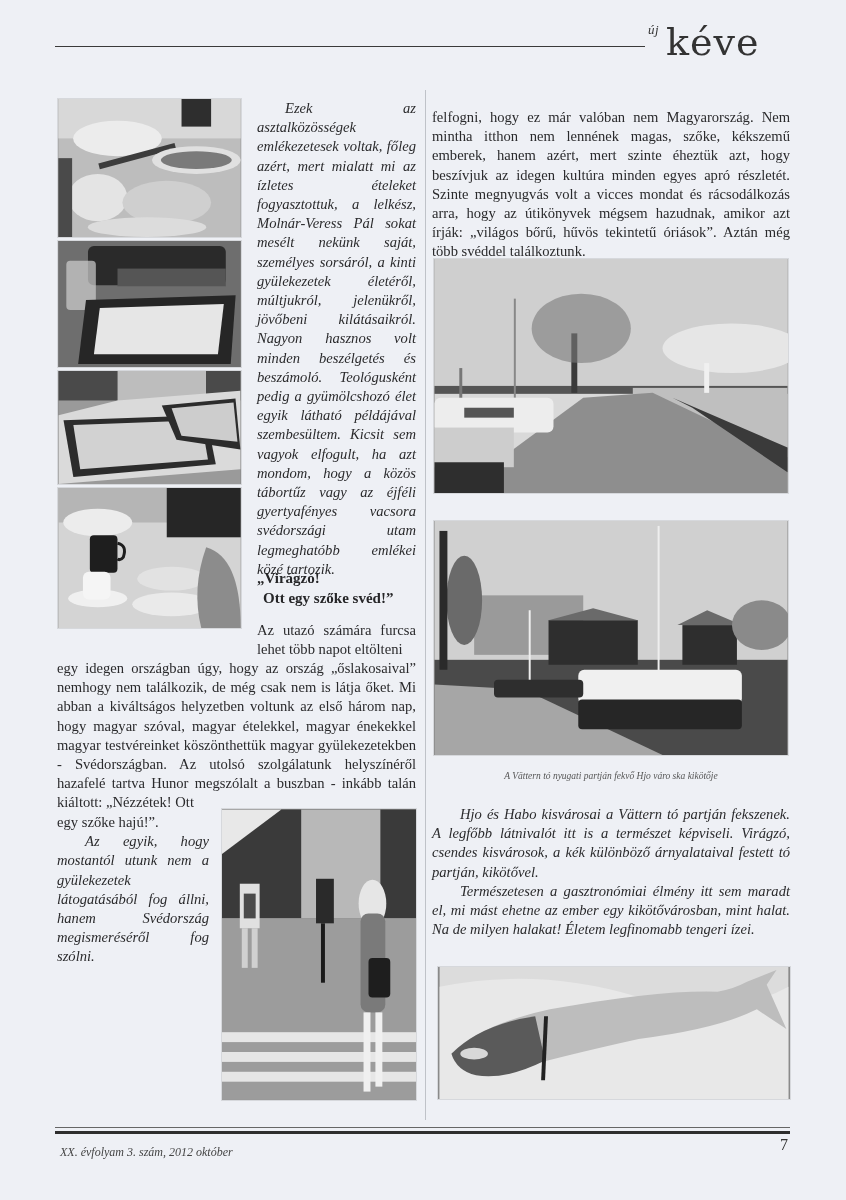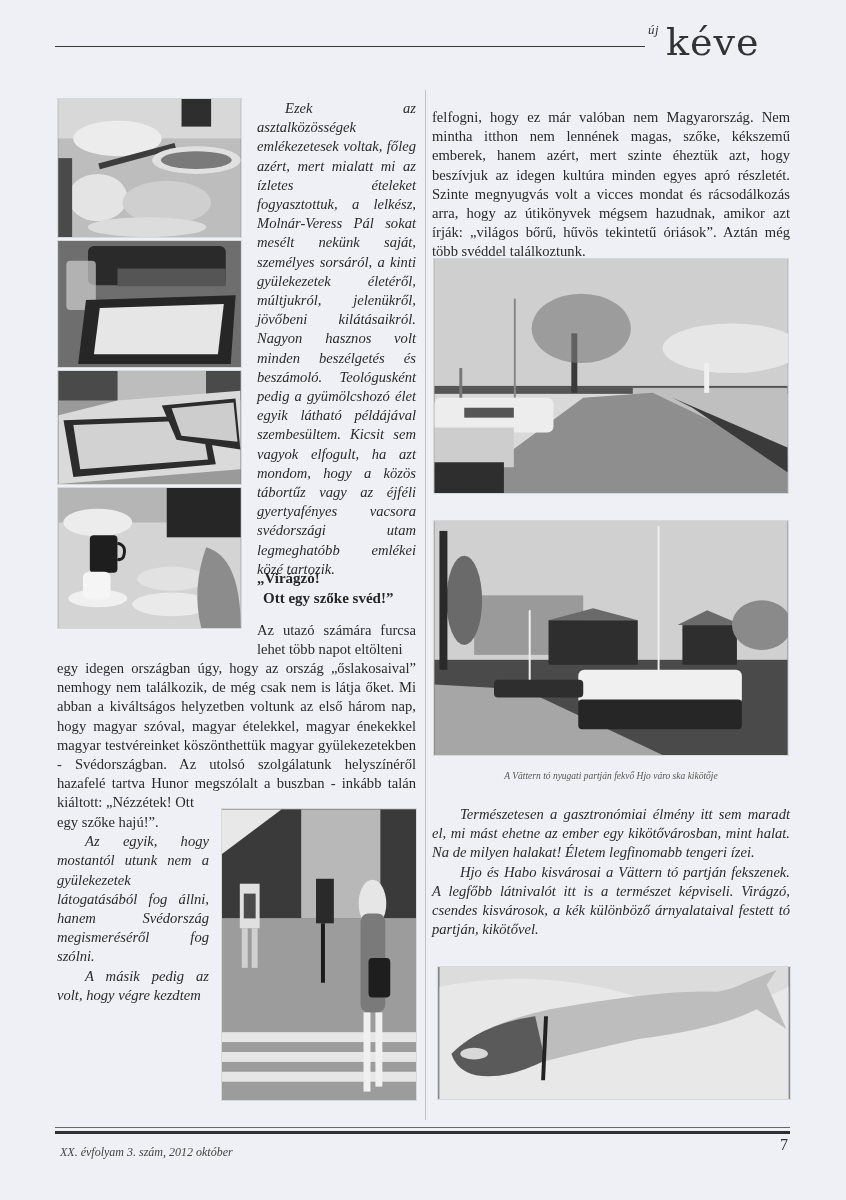--- a/index.html
+++ b/index.html
@@ -115,21 +115,20 @@
   <p>Az utazó számára furcsa lehet több napot eltölteni</p>
 </div>
 
 <div class="abs txt" style="left:57px;top:659px;width:359px;">
   <p>egy idegen országban úgy, hogy az ország „őslakosaival” nemhogy nem találkozik, de még csak nem is látja őket. Mi abban a kiváltságos helyzetben voltunk az első három nap, hogy magyar szóval, magyar ételekkel, magyar énekekkel magyar testvéreinket köszönthettük magyar gyülekezetekben - Svédországban. Az utolsó szolgálatunk helyszínéről hazafelé tartva Hunor megszólalt a buszban - inkább talán kiáltott: „Nézzétek! Ott</p>
 </div>
 
 <div class="abs txt" style="left:57px;top:813px;width:152px;">
   <p>egy szőke hajú!”.</p>
   <p class="ind">Az egyik, hogy mostantól utunk nem a gyülekezetek látogatásából fog állni, hanem Svédország megismeréséről fog szólni.</p>
-  <p class="ind">A másik pedig az volt, hogy végre kezdtem</p>
 </div>
 
 <div class="abs photo" style="left:221px;top:808px;width:196px;height:293px;" title="Szőke lány átkel az úton, kerékpáros és gyalogos a háttérben">
   <svg viewBox="0 0 196 293">
     <rect width="196" height="293" fill="#a9a9a9"></rect>
     <rect x="0" y="0" width="196" height="110" fill="#3a3a3a"></rect>
     <rect x="80" y="0" width="80" height="110" fill="#b8b8b8"></rect>
     <polygon points="0,0 60,0 0,45" fill="#e8e8e8"></polygon>
     <rect x="0" y="110" width="196" height="183" fill="#9c9c9c"></rect>
     <rect x="0" y="225" width="196" height="10" fill="#e6e6e6"></rect>
@@ -191,22 +190,22 @@
     <polygon points="0,165 90,170 230,236 0,236" fill="#a6a6a6"></polygon>
     <rect x="145" y="150" width="165" height="35" rx="6" fill="#f0f0f0"></rect>
     <rect x="145" y="180" width="165" height="30" rx="4" fill="#262626"></rect>
     <rect x="60" y="160" width="90" height="18" rx="4" fill="#2e2e2e"></rect>
   </svg>
 </div>
 
 <div class="abs caption" style="left:433px;top:771px;width:356px;">A Vättern tó nyugati partján fekvő Hjo váro ska kikötője</div>
 
 <div class="abs txt" style="left:432px;top:805px;width:358px;">
+  <p class="ind">Hjo és Habo kisvárosai a Vättern tó partján fekszenek. A legfőbb látnivalót itt is a természet képviseli. Virágzó, csendes kisvárosok, a kék különböző árnyalataival festett tó partján, kikötővel.</p>
   <p class="ind">Természetesen a gasztronómiai élmény itt sem maradt el, mi mást ehetne az ember egy kikötővárosban, mint halat. Na de milyen halakat! Életem legfinomabb tengeri ízei.</p>
-  <p class="ind">Hjo és Habo kisvárosai a Vättern tó partján fekszenek. A legfőbb látnivalót itt is a természet képviseli. Virágzó, csendes kisvárosok, a kék különböző árnyalataival festett tó partján, kikötővel.</p>
 </div>
 
 <div class="abs photo" style="left:437px;top:966px;width:354px;height:134px;" title="Füstölt hal zacskón">
   <svg viewBox="0 0 354 134">
     <rect width="354" height="134" fill="#dcdcdc"></rect>
     <path d="M0 20 q100 -20 200 10 q80 30 154 -10 l0 114 l-354 0z" fill="#e8e8e8"></path>
     <path d="M12 88 q30 -30 100 -45 q110 -20 170 -18 q15 -2 30 -10 l30 -12 l-10 15 l20 45 l-30 -20 q-40 20 -120 30 q-90 20 -140 35 q-40 5 -50 -20z" fill="#bdbdbd"></path>
     <path d="M12 88 q30 -30 85 -38 l10 45 q-40 20 -70 15 q-20 -5 -25 -22z" fill="#5a5a5a"></path>
     <path d="M108 50 l-3 65" stroke="#222" stroke-width="4"></path>
     <ellipse cx="35" cy="88" rx="14" ry="6" fill="#d8d8d8"></ellipse>

